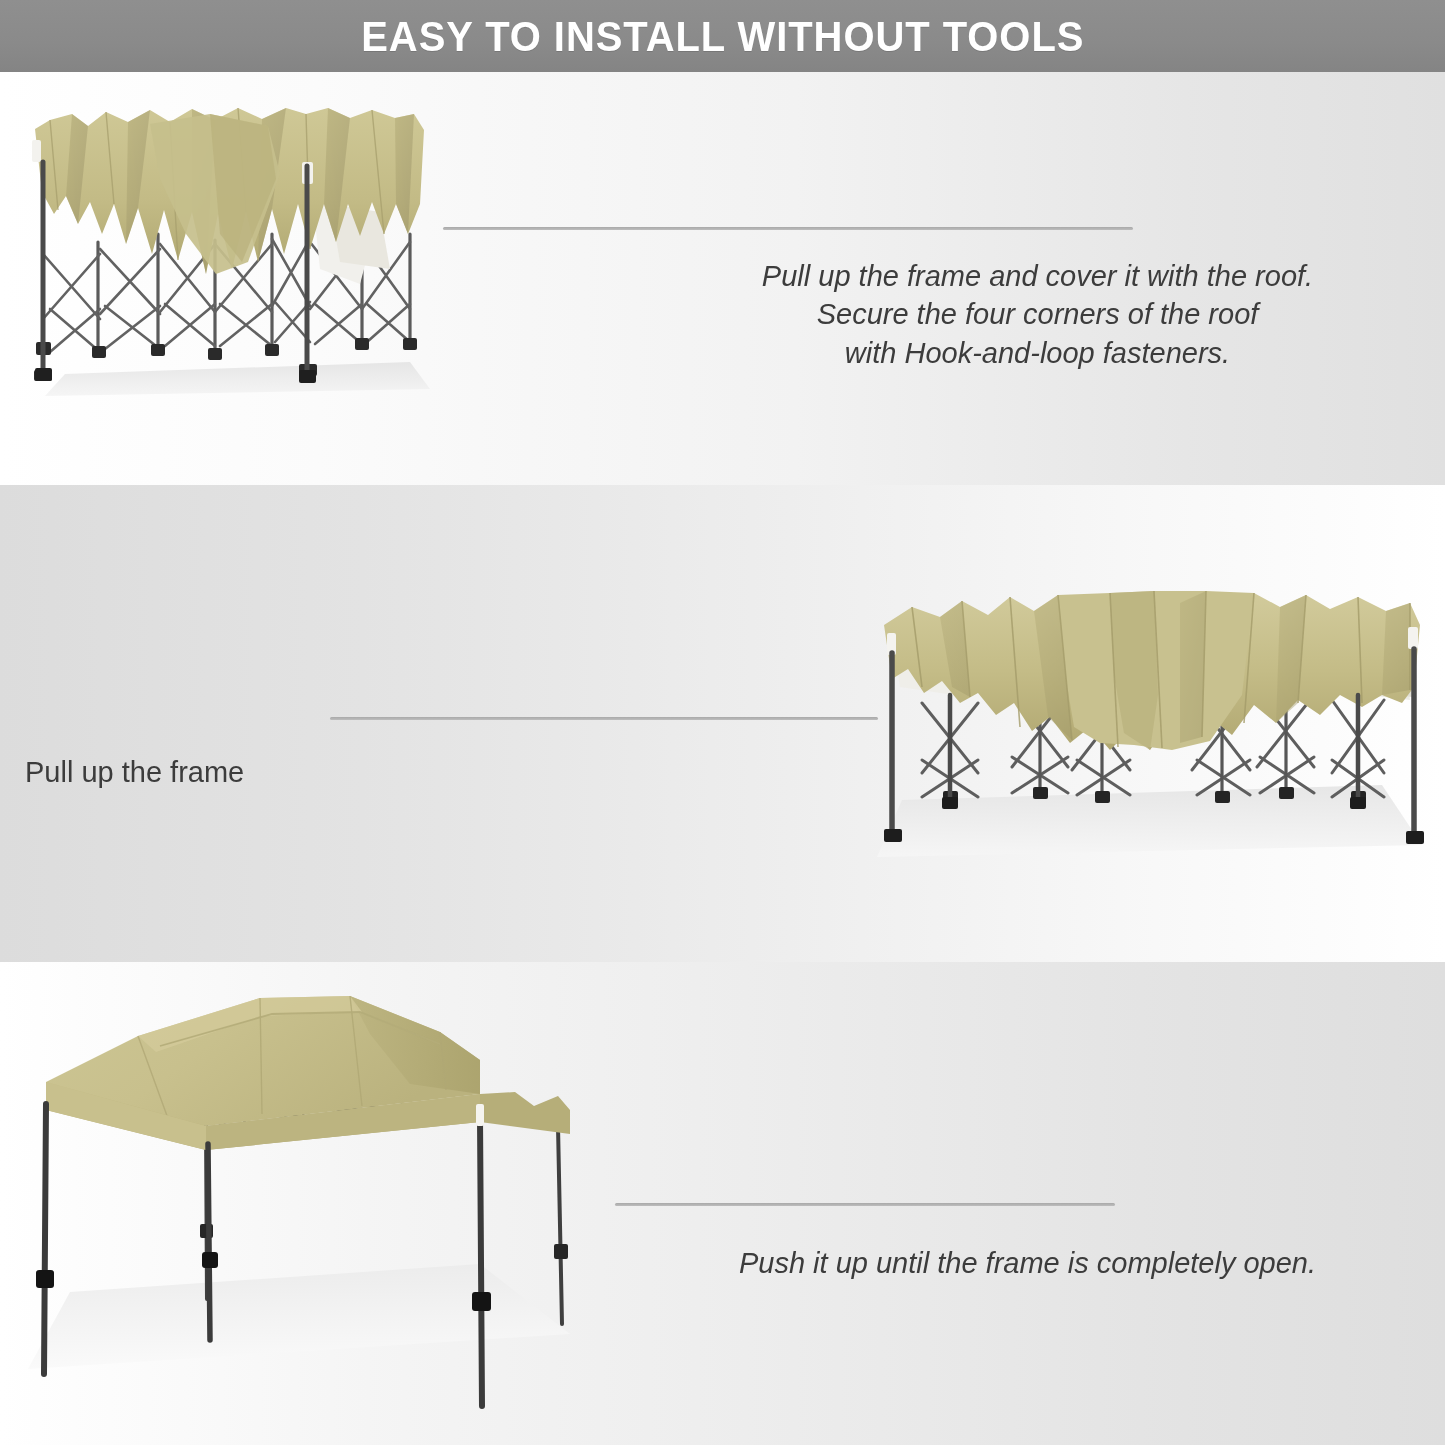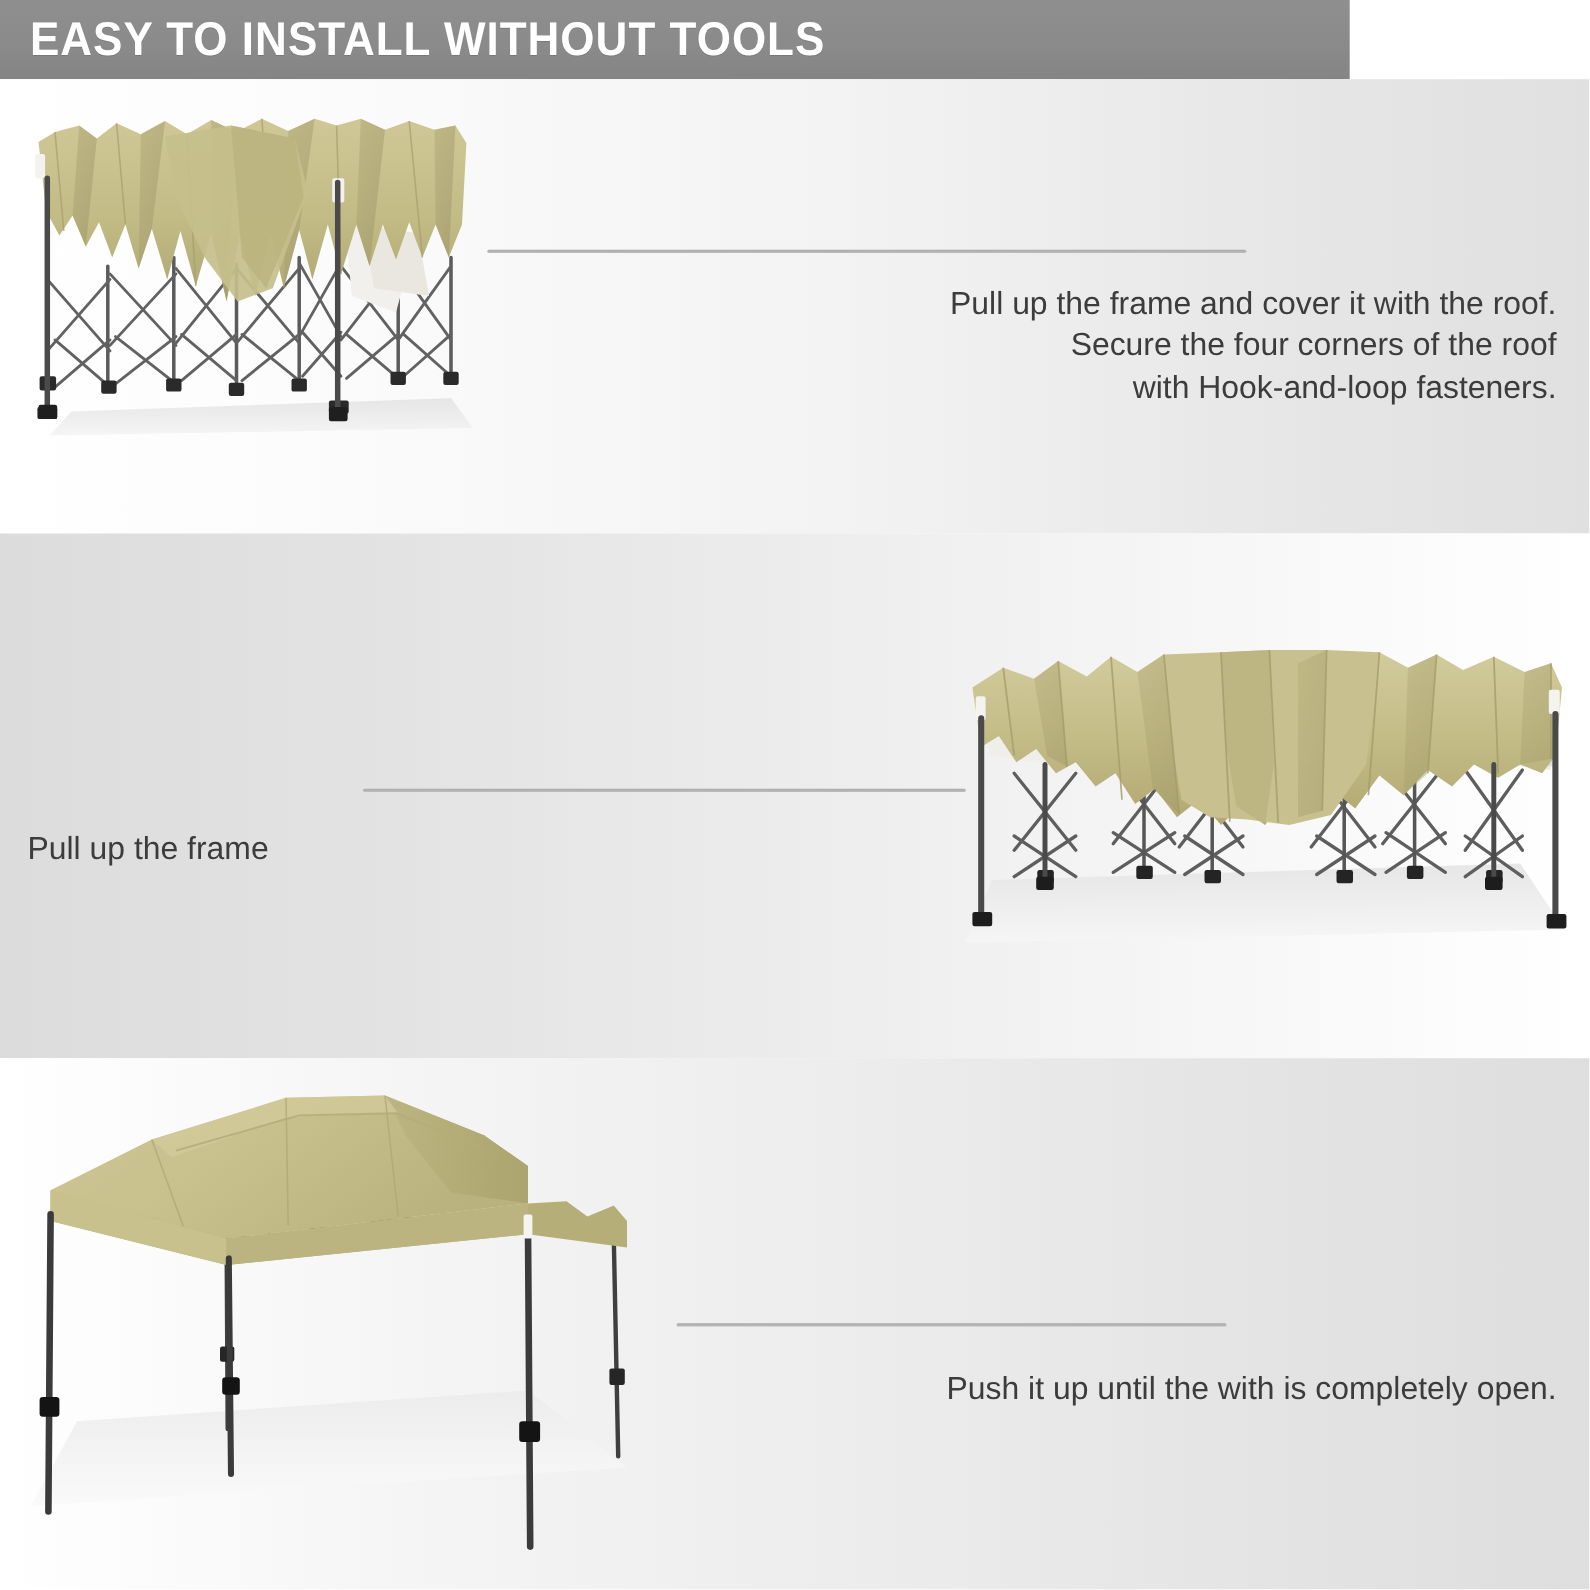--- a/index.html
+++ b/index.html
@@ -6,23 +6,23 @@
   body{
     width:1445px;height:1445px;
     font-family:"Liberation Sans", sans-serif;
     background:#ffffff;
     overflow:hidden;
   }
   .page{position:relative;width:1445px;height:1445px;overflow:hidden;}
 
   
   .header{
-    position:absolute;left:0;top:0;width:1227px;height:72px;
+    position:absolute;left:0;top:0;width:1445px;height:72px;
     background:linear-gradient(to bottom,#8f8f8f 0%,#8a8a8a 60%,#848484 100%);
-    display:flex;align-items:center;justify-content:flex-start;
+    display:flex;align-items:center;justify-content:center;
   }
   .header-title{
     color:#ffffff;
     font-family:"Liberation Sans", sans-serif;
     font-weight:bold;
     font-size:43px;
     letter-spacing:1px;
     transform:scaleX(0.93);
     white-space:nowrap;
     text-shadow:0 1px 0 rgba(0,0,0,.12);
@@ -89,21 +89,21 @@
 
   
   .copy{
     position:absolute;
     color:#3c3c3c;
     font-family:"Liberation Sans", sans-serif;
     font-size:29px;
     line-height:1.32;
     white-space:pre-line;
   }
-  .copy.right{text-align:right;}
+  .copy.right{text-align:center;font-style:italic;}
   .copy.left{text-align:left;}
 
   
   .art{position:absolute;}
   .art svg{display:block;width:100%;height:100%;}
 </style>
 </head>
 <body>
 
 <div class="page">
@@ -425,16 +425,16 @@
         </g>
         <rect x="462" y="318" width="19" height="19" rx="3" fill="#141414"></rect>
 
         <rect x="466" y="130" width="8" height="22" rx="2" fill="#f5f4f0"></rect>
       </svg>
     </div>
 
     <div class="rule" style="left:615px;top:241px;width:500px;"></div>
 
 
-    <div class="copy right" style="left:640px;top:282px;width:775px;">Push it up until the with is completely open.</div>
+    <div class="copy right" style="left:640px;top:282px;width:775px;">Push it up until the frame is completely open.</div>
   </div>
 
 </div>
 
 </body></html>

